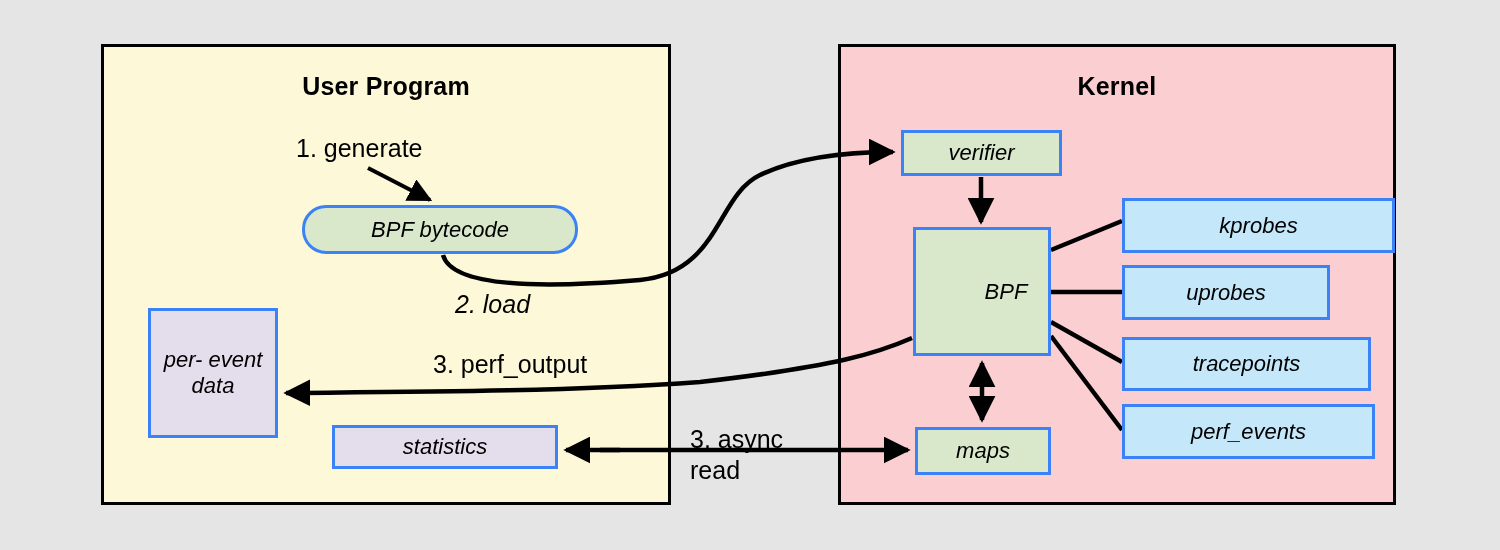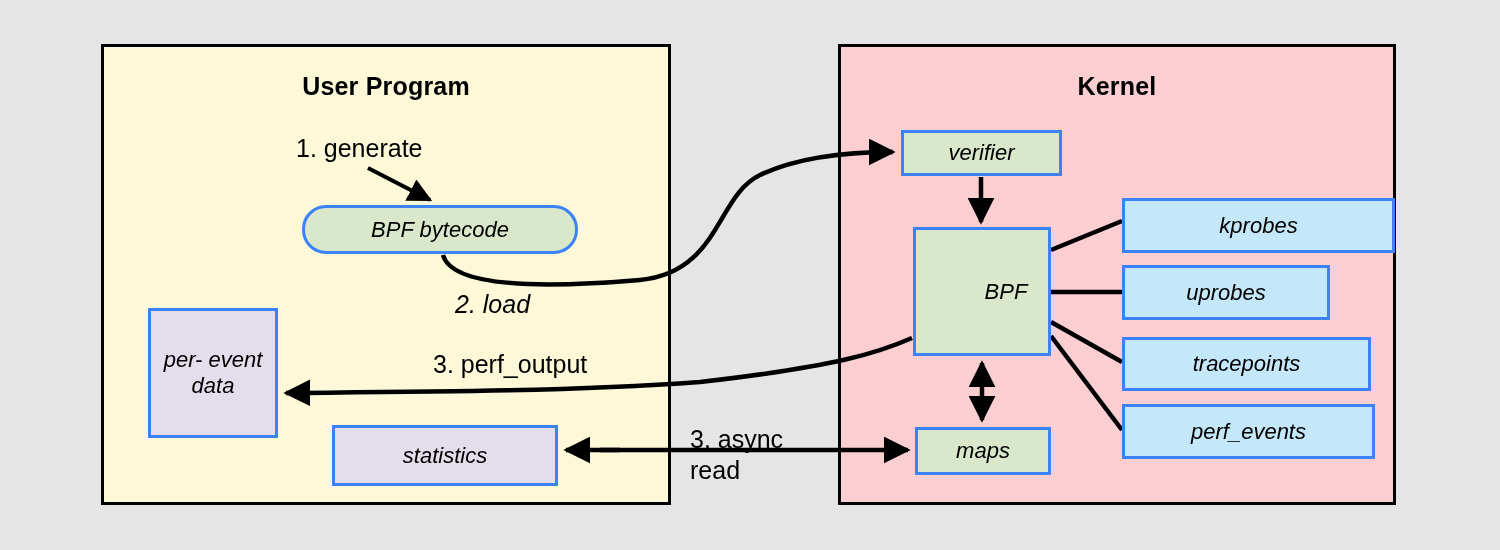--- a/index.html
+++ b/index.html
@@ -60,21 +60,21 @@
     line-height: 1.18;
     z-index: 3;
     font-style: italic;
   }
   .node.green { background: #D9E7CB; }
   .node.purple { background: #E3DDEC; }
   .node.blue { background: #C4E8FA; }
 
   #node-bpf-bytecode { left: 302px; top: 205px; width: 276px; height: 49px; border-radius: 24px; }
   #node-per-event-data { left: 148px; top: 308px; width: 130px; height: 130px; }
-  #node-statistics { left: 332px; top: 425px; width: 226px; height: 61px; }
+  #node-statistics { left: 332px; top: 425px; width: 226px; height: 44px; }
   #node-verifier { left: 901px; top: 130px; width: 161px; height: 46px; }
   #node-bpf { left: 913px; top: 227px; width: 138px; height: 129px; padding-left: 48px; }
   #node-maps { left: 915px; top: 427px; width: 136px; height: 48px; }
   #node-kprobes { left: 1122px; top: 198px; width: 273px; height: 55px; }
   #node-uprobes { left: 1122px; top: 265px; width: 208px; height: 55px; }
   #node-tracepoints { left: 1122px; top: 337px; width: 249px; height: 54px; }
   #node-perf-events { left: 1122px; top: 404px; width: 253px; height: 55px; }
 
   .edge-label {
     position: absolute;

